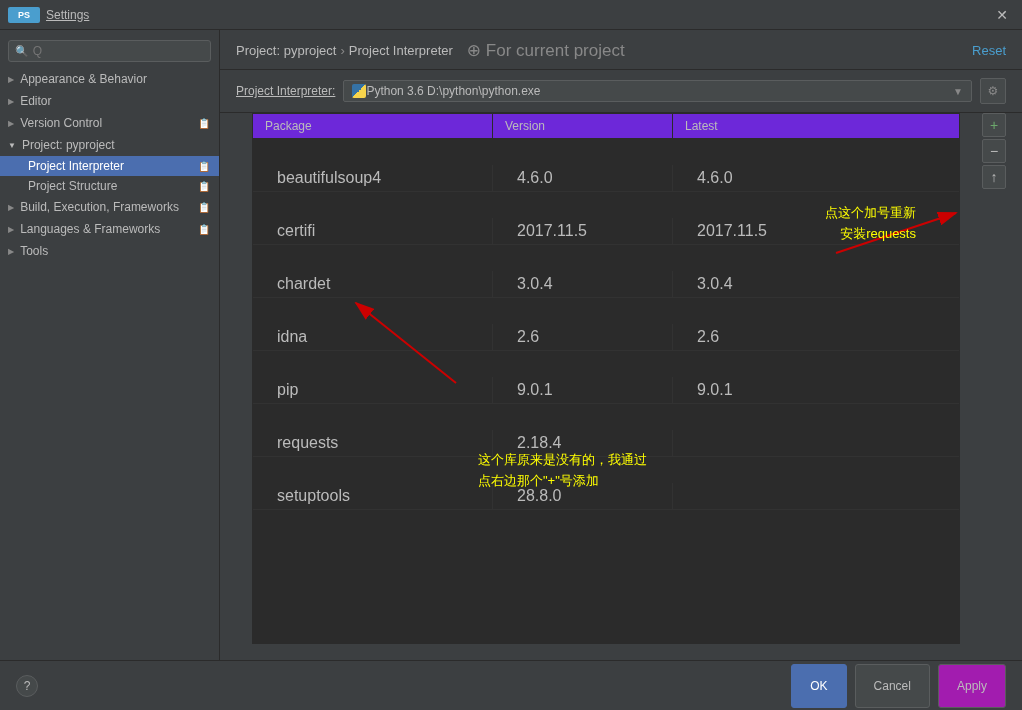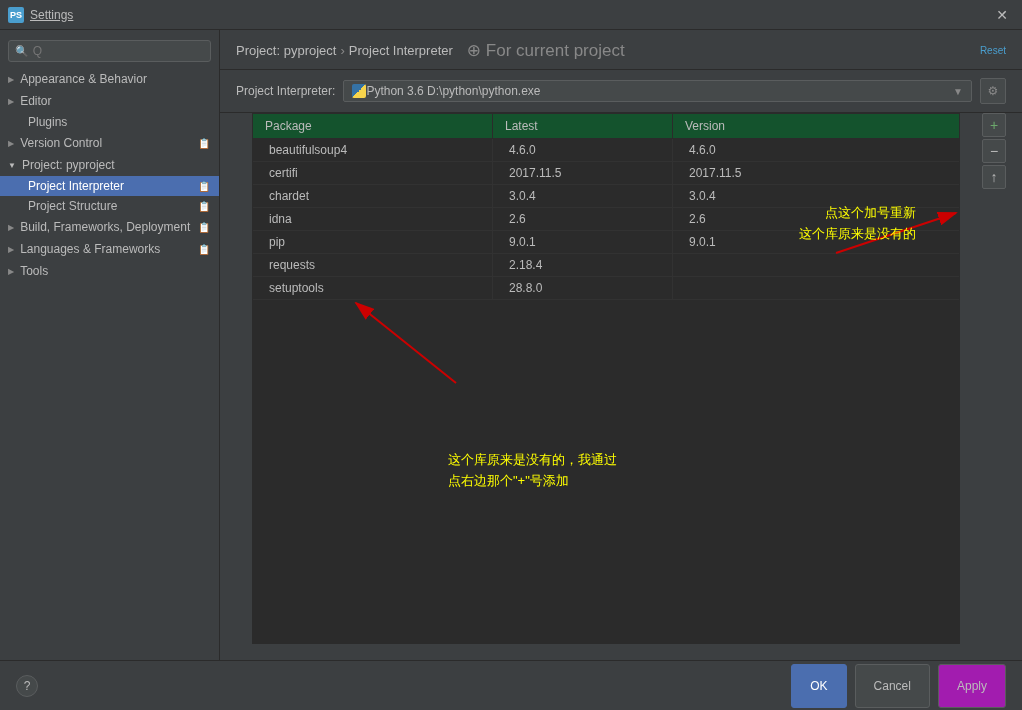--- a/index.html
+++ b/index.html
@@ -21,21 +21,21 @@
       padding: 0 8px;
       border-bottom: 1px solid #2b2b2b;
       justify-content: space-between;
     }
     .title-bar-left {
       display: flex;
       align-items: center;
       gap: 6px;
     }
     .title-bar-icon {
-      width: 16px;
+      width: 32px;
       height: 16px;
       background: #4a9ece;
       border-radius: 2px;
       display: flex;
       align-items: center;
       justify-content: center;
       font-size: 10px;
       font-weight: bold;
       color: white;
     }
@@ -132,31 +132,31 @@
     .breadcrumb {
       display: flex;
       align-items: center;
       gap: 4px;
       color: #bbbbbb;
       font-size: 13px;
     }
     .breadcrumb-sep { color: #888; }
     .breadcrumb-active { font-weight: 500; }
     .for-current { color: #888; font-size: 17px; margin-left: 10px; }
-    .reset-link { color: #4a9ece; cursor: pointer; font-size: 10px; }
+    .reset-link { color: #4a9ece; cursor: pointer; font-size: 13px; }
 
     
     .interpreter-row {
       padding: 8px 16px;
       display: flex;
       align-items: center;
       gap: 8px;
       border-bottom: 1px solid #2b2b2b;
     }
-    .interpreter-label { color: #bbbbbb; font-size: 12px; white-space: nowrap; }
+    .interpreter-label { color: #bbbbbb; font-size: 12px; white-space: nowrap; text-decoration: underline; }
     .interpreter-select {
       flex: 1;
       background: #45494a;
       border: 1px solid #5a5d5e;
       color: #bbbbbb;
       padding: 3px 8px;
       font-size: 12px;
       border-radius: 2px;
       display: flex;
       align-items: center;
@@ -187,21 +187,21 @@
       flex: 1;
       margin: 0 16px 8px 16px;
       border: 1px solid #2b2b2b;
       display: flex;
       flex-direction: column;
       position: relative;
     }
     .table-header {
       display: grid;
       grid-template-columns: 240px 180px 1fr;
-      background: #14532d;
+      background: #6d28d9;
       border-bottom: 1px solid #2b2b2b;
     }
     .th {
       padding: 5px 12px;
       color: #bbbbbb;
       font-size: 12px;
       text-align: left;
       border-right: 1px solid #2b2b2b;
     }
     .th:last-child { border-right: none; }
@@ -209,24 +209,25 @@
       flex: 1;
       overflow-y: auto;
       background: #2b2b2b;
     }
     .table-row {
       display: grid;
       grid-template-columns: 240px 180px 1fr;
       border-bottom: 1px solid #323232;
     }
     .td {
-      padding: 4px 16px;
-      color: #bbbbbb;
-      font-size: 12px;
+      padding: 4px 24px;
+      color: #bbbbbb;
+      font-size: 16px;
       border-right: 1px solid #323232;
+      margin-top: 26px;
     }
     .td:last-child { border-right: none; }
     .td.package { color: #bbbbbb; }
     .side-btn {
       width: 24px; height: 24px;
       background: #45494a;
       border: 1px solid #5a5d5e;
       color: #bbbbbb;
       display: flex;
       align-items: center;
@@ -321,23 +322,20 @@
       <span class="triangle">▶</span>
       <span>Appearance &amp; Behavior</span>
     </div>
 
 
     <div class="sidebar-group">
       <span class="triangle">▶</span>
       <span>Editor</span>
     </div>
 
-    <div class="sidebar-child">
-      <span>Plugins</span>
-    </div>
 
     <div class="sidebar-group">
       <span class="triangle">▶</span>
       <span>Version Control</span>
       <span class="sidebar-edit-icon">📋</span>
     </div>
 
     <div class="sidebar-group">
       <span class="triangle open">▼</span>
       <span>Project: pyproject</span>
@@ -348,21 +346,21 @@
       <span class="sidebar-edit-icon">📋</span>
     </div>
 
     <div class="sidebar-child">
       <span>Project Structure</span>
       <span class="sidebar-edit-icon">📋</span>
     </div>
 
     <div class="sidebar-group">
       <span class="triangle">▶</span>
-      <span>Build, Frameworks, Deployment</span>
+      <span>Build, Execution, Frameworks</span>
       <span class="sidebar-edit-icon">📋</span>
     </div>
 
     <div class="sidebar-group">
       <span class="triangle">▶</span>
       <span>Languages &amp; Frameworks</span>
       <span class="sidebar-edit-icon">📋</span>
     </div>
 
     <div class="sidebar-group">
@@ -392,22 +390,22 @@
         </div>
         <span class="dropdown-arrow">▼</span>
       </div>
       <div class="settings-gear">⚙</div>
     </div>
 
     <div style="position:relative; flex:1; margin: 0 16px 8px 16px;">
       <div class="table-container" style="position:absolute;top:0;left:0;right:30px;bottom:0;">
         <div class="table-header">
           <div class="th">Package</div>
+          <div class="th">Version</div>
           <div class="th">Latest</div>
-          <div class="th">Version</div>
         </div>
         <div class="table-body">
 
         <div class="table-row">
               <div class="td package">beautifulsoup4</div>
               <div class="td">4.6.0</div>
               <div class="td">4.6.0</div>
             </div>
             <div class="table-row">
               <div class="td package">certifi</div>
@@ -457,27 +455,27 @@
           <marker id="arrowhead2" markerWidth="10" markerHeight="7" refX="9" refY="3.5" orient="auto">
             <polygon points="0 0, 10 3.5, 0 7" fill="#cc0000"></polygon>
           </marker>
         </defs>
 
         <line x1="220" y1="270" x2="120" y2="190" stroke="#cc0000" stroke-width="2" marker-end="url(#arrowhead1)"></line>
 
         <line x1="600" y1="140" x2="720" y2="100" stroke="#cc0000" stroke-width="2" marker-end="url(#arrowhead2)"></line>
       </svg>
 
-      <div class="annotation-text" style="position:absolute;bottom:160px;left:212px;color:#ffff00;font-size:13px;line-height:1.6;">
+      <div class="annotation-text" style="position:absolute;bottom:160px;left:242px;color:#ffff00;font-size:13px;line-height:1.6;">
         <div>这个库原来是没有的，我通过</div>
         <div>点右边那个"+"号添加</div>
       </div>
       <div class="annotation-text" style="position:absolute;top:90px;right:90px;color:#ffff00;font-size:13px;line-height:1.6;text-align:right;">
         <div>点这个加号重新</div>
-        <div>这个库原来是没有的</div>
+        <div>安装requests</div>
       </div>
     </div>
 
   </div>
 </div>
 
 <div class="bottom-bar">
   <div class="bottom-left">
     <div class="help-btn">?</div>
   </div>

